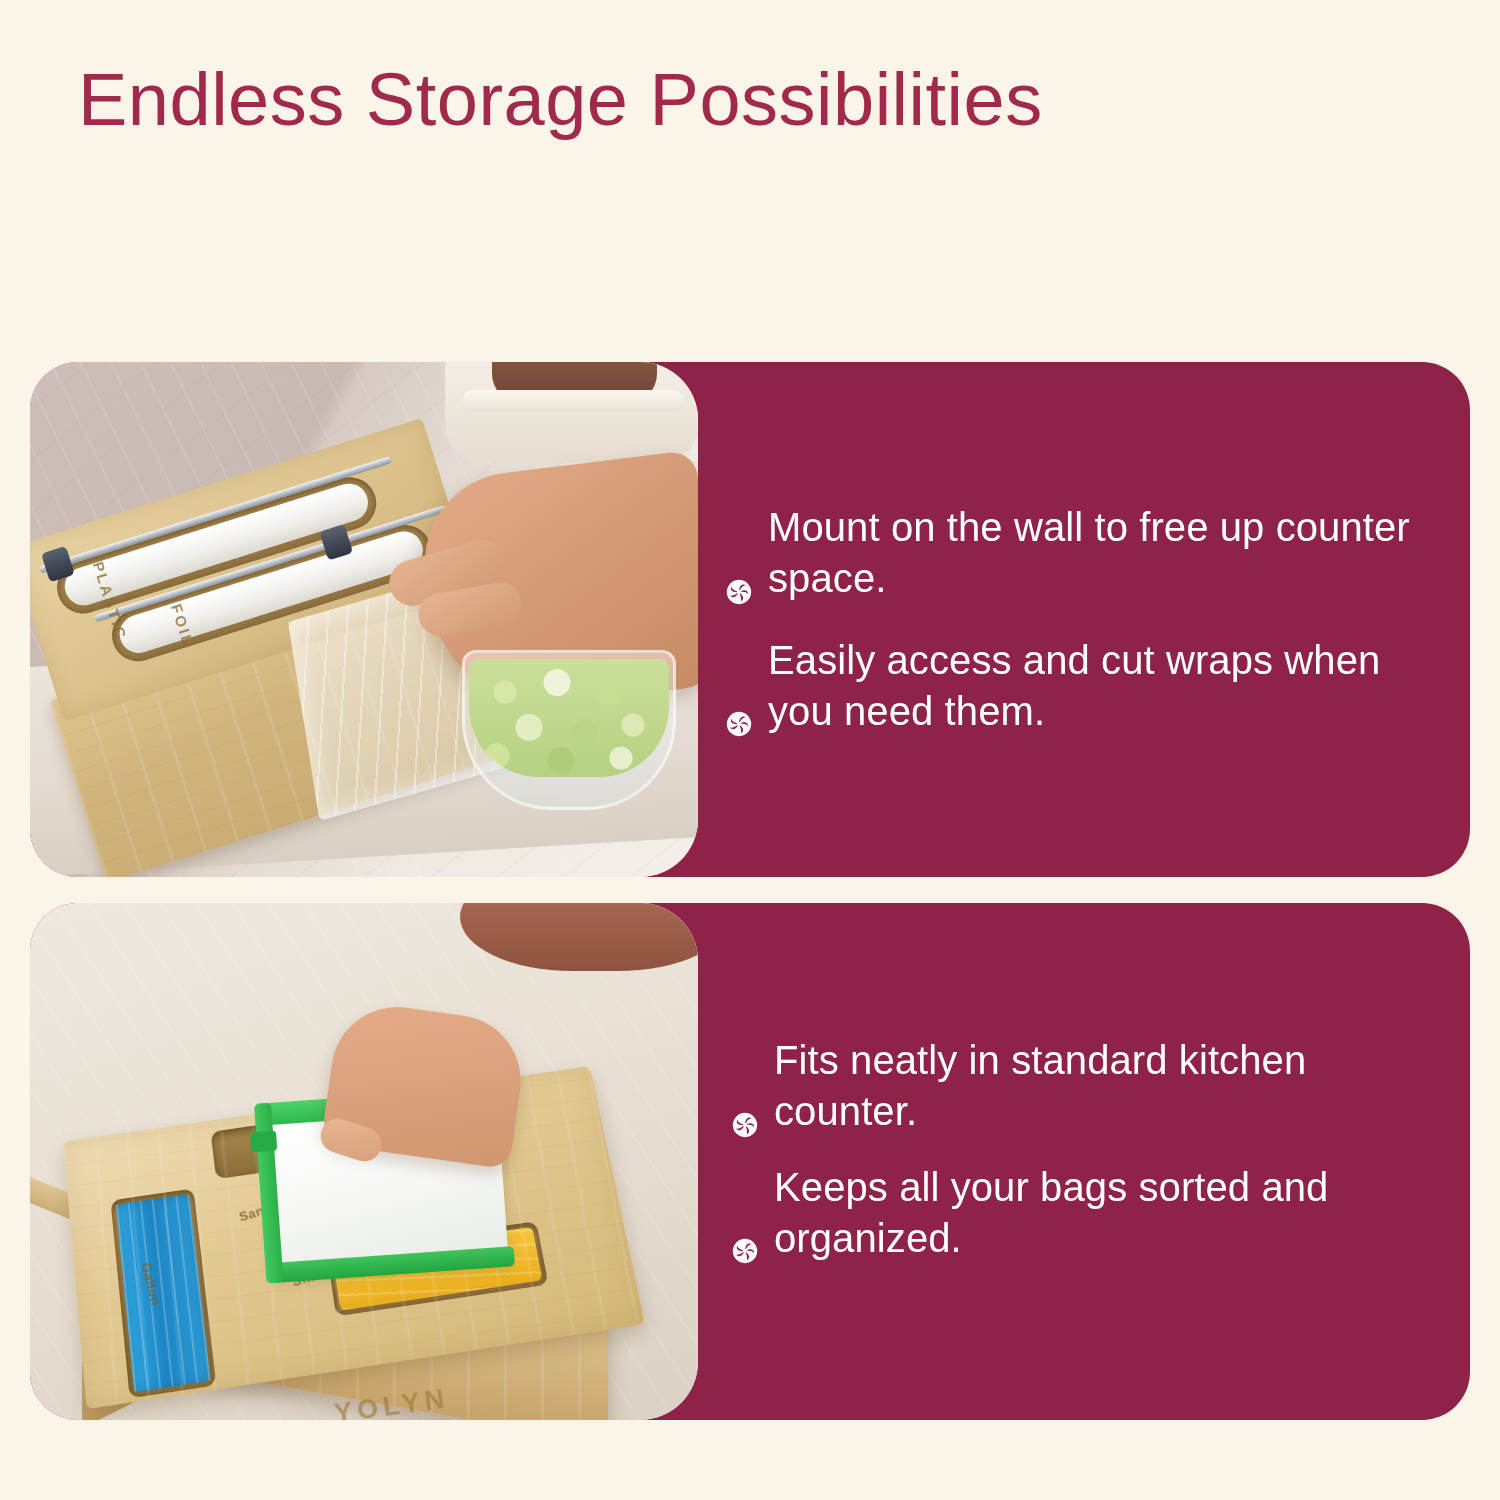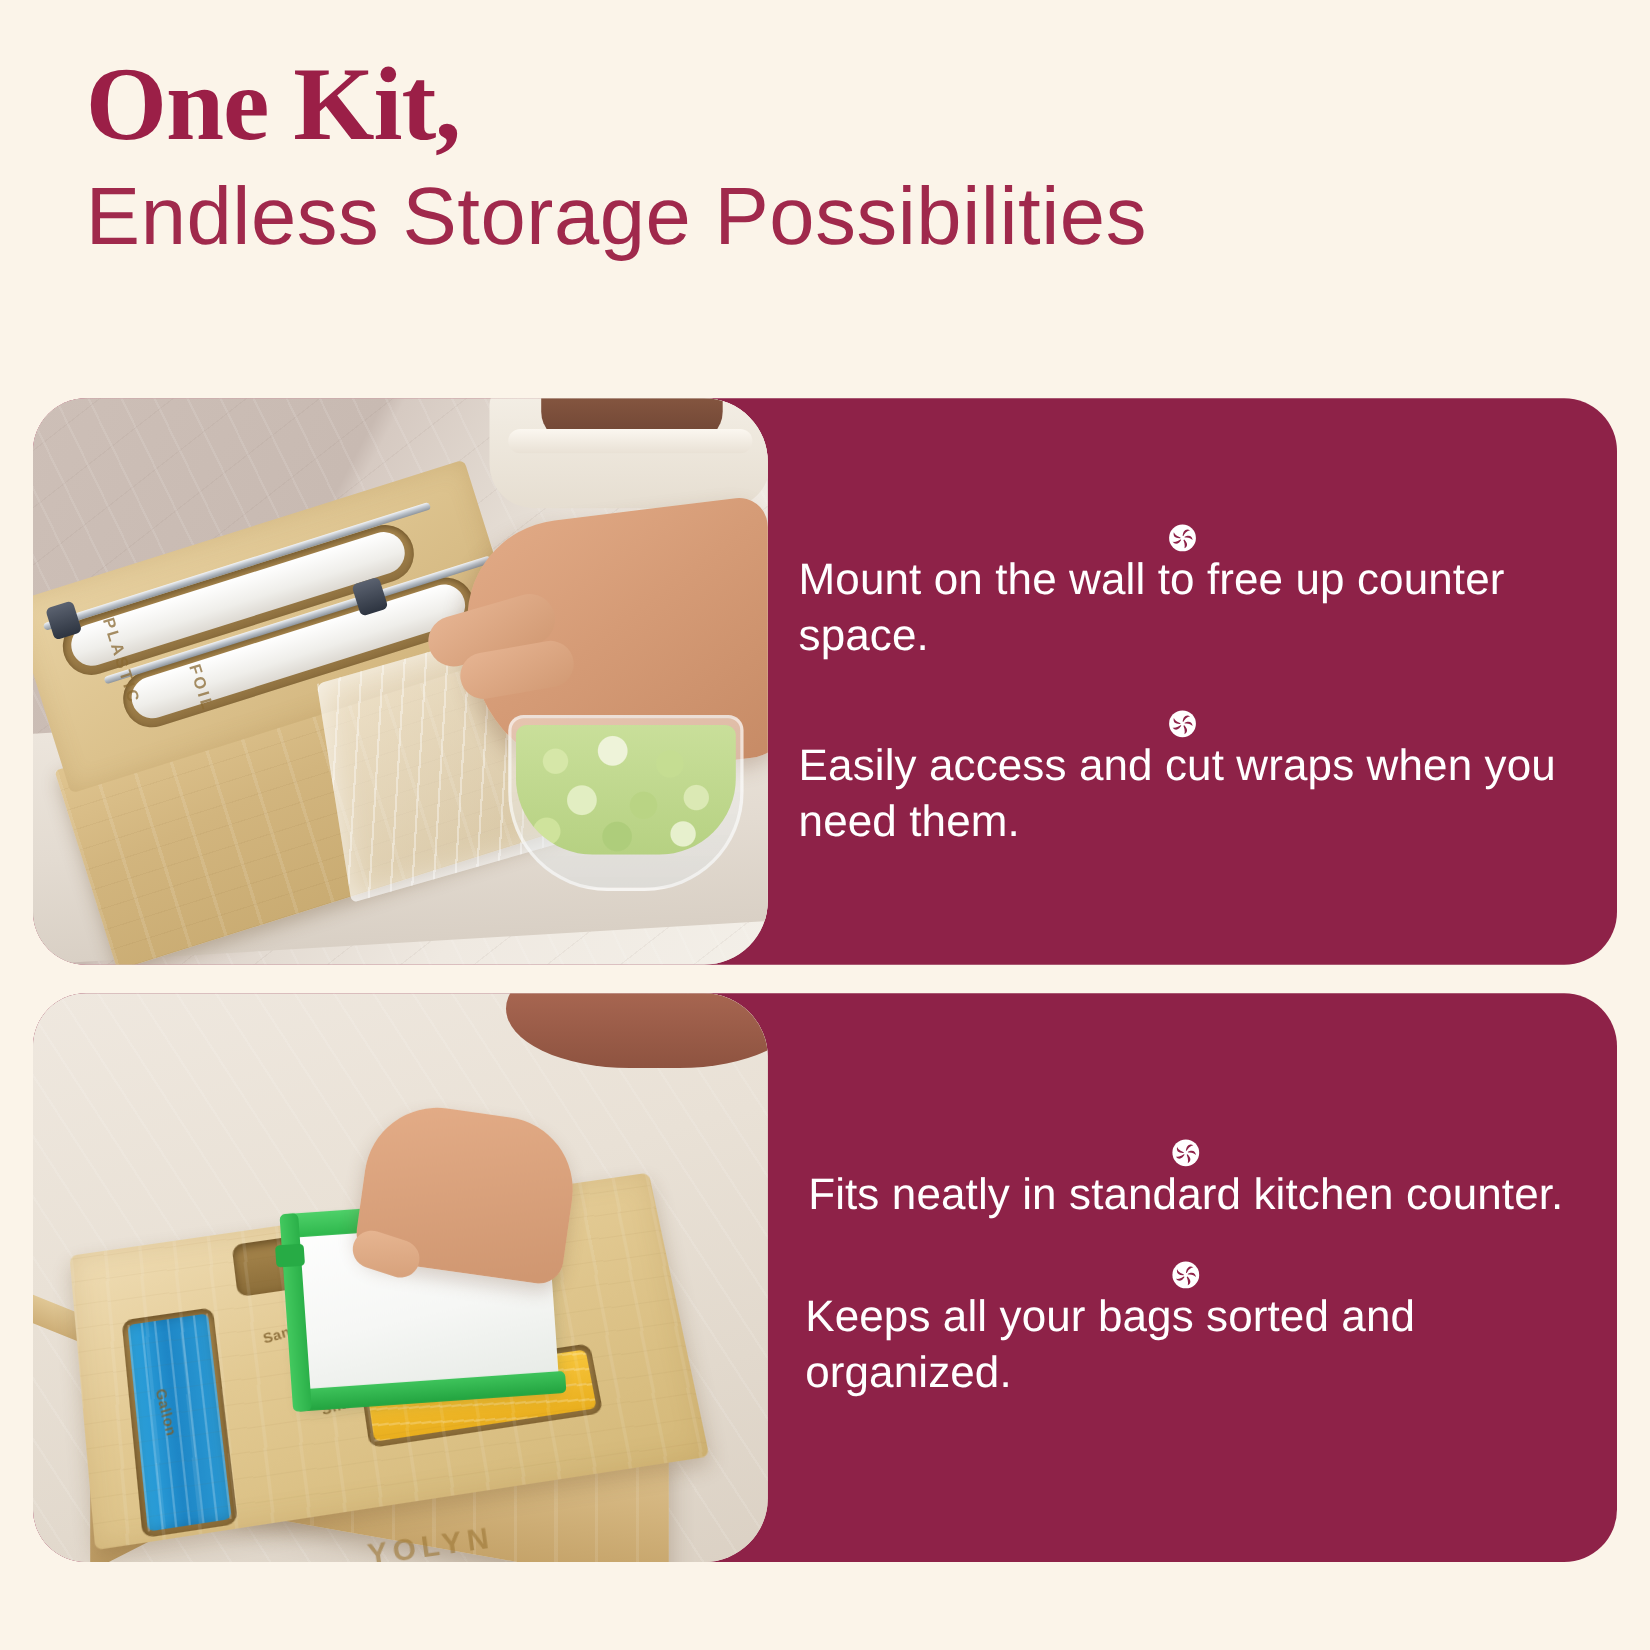--- a/index.html
+++ b/index.html
@@ -337,38 +337,36 @@
   #card-1 .content{ padding-left:28px; }
 
   .c-title{
     font-size:42px; font-weight:bold; letter-spacing:.2px;
     margin-bottom:18px;
   }
   #card-2 .c-title{ margin-bottom:12px; }
 
   .bullets{ list-style:none; }
   .bullet{
-    display:flex; align-items:center; 
+    display:flex; align-items:flex-end; gap:16px;
     margin-bottom:30px;
-    flex-direction:column;
   }
   #card-2 .bullet{ margin-bottom:24px; }
   .bullet:last-child{ margin-bottom:0; }
 
   .b-icon{ flex:0 0 26px; width:26px; height:26px; margin-top:10px; }
   .b-text{
     font-size:40px; font-weight:300; line-height:1.28;
     letter-spacing:.1px;
   }
 </style>
 </head>
 <body>
 
 <div class="header">
-  <div class="headline-1">One Kit,</div>
   <div class="headline-2">Endless Storage Possibilities</div>
 </div>
 
 <div class="card" id="card-1">
 
   <div class="photo">
     <div class="p1-wall"></div>
     <div class="p1-counter"></div>
     <div class="p1-pot"></div>
     <div class="p1-pot-in"></div>

